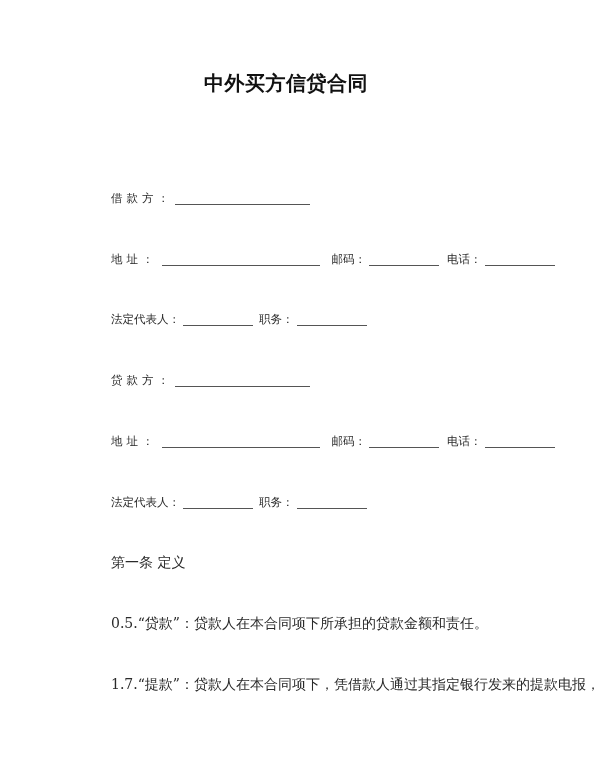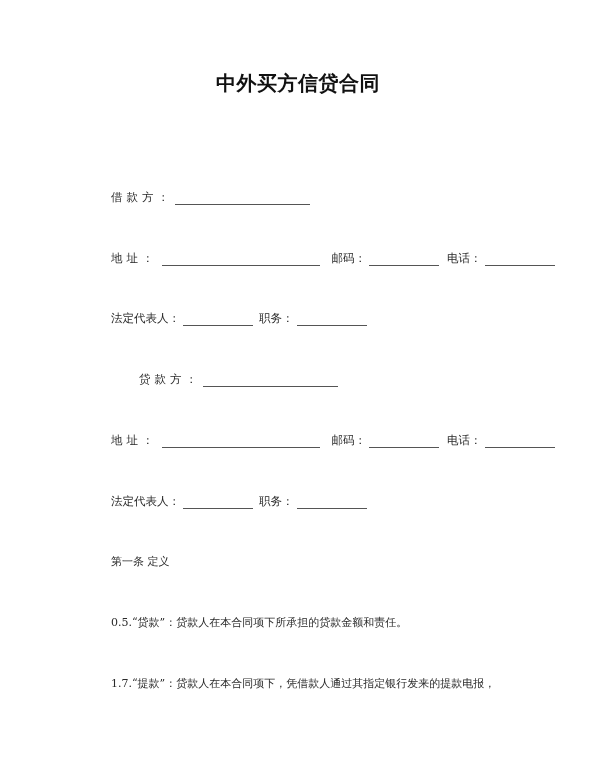--- a/index.html
+++ b/index.html
@@ -11,58 +11,57 @@
       width: 600px;
       height: 776px;
       position: relative;
       overflow: hidden;
       font-family: "DejaVu Serif", "Liberation Serif", serif;
       color: #2a2a2a;
     }
     .title {
       position: absolute;
       top: 70px;
-      left: 12px;
+      left: 0;
       width: 572px;
       text-align: center;
       font-family: "DejaVu Sans", "Liberation Sans", sans-serif;
       font-weight: bold;
       font-size: 20px;
       color: #111;
       letter-spacing: 0.5px;
     }
     .row {
       position: absolute;
       left: 111px;
       height: 18px;
       display: flex;
       align-items: flex-end;
       font-size: 11.5px;
       white-space: nowrap;
     }
     .label {
       display: inline-block;
       line-height: 14px;
-      font-family: Liberation Mono, monospace;
     }
     .label.spaced {
       letter-spacing: 4px;
     }
     .blank {
       display: inline-block;
       border-bottom: 1px solid #555;
       height: 12px;
       margin-left: 6px;
       margin-right: 0;
     }
     .gap { display: inline-block; }
     .para {
       position: absolute;
       left: 111px;
-      font-size: 11px;
+      font-size: 14px;
       white-space: nowrap;
       line-height: 14px;
     }
   </style>
 </head>
 <body>
 
 <div class="title">中外买方信贷合同</div>
 
 <div class="row" style="top:187px;">
@@ -82,21 +81,21 @@
 </div>
 
 <div class="row" style="top:308px;">
   <span class="label">法定代表人：</span>
   <span class="blank" style="width:70px;margin-left:3px;"></span>
   <span class="gap" style="width:6px;"></span>
   <span class="label">职务：</span>
   <span class="blank" style="width:70px;margin-left:3px;"></span>
 </div>
 
-<div class="row" style="top:369px;margin-left:28px;">
+<div class="row" style="top:369px;">
   <span class="label spaced">贷款方：</span>
   <span class="blank" style="width:135px;margin-left:2px;"></span>
 </div>
 
 <div class="row" style="top:430px;">
   <span class="label spaced">地址：</span>
   <span class="blank" style="width:158px;margin-left:4px;"></span>
   <span class="gap" style="width:12px;"></span>
   <span class="label">邮码：</span>
   <span class="blank" style="width:70px;margin-left:3px;"></span>

